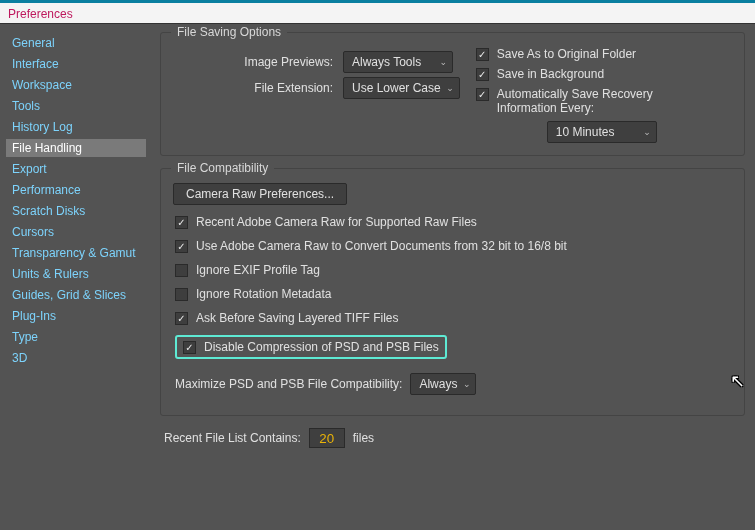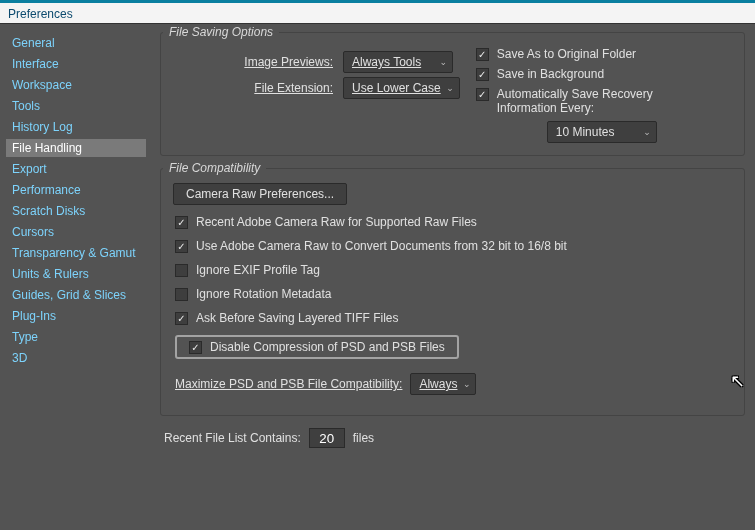--- a/index.html
+++ b/index.html
@@ -7,21 +7,21 @@
     font-family: Tahoma, Arial, sans-serif;
     font-size: 12px;
     background: #535353;
     color: #e0e0e0;
     width: 755px;
     height: 530px;
     overflow: hidden;
   }
   .titlebar {
     background: #f4f4f4;
-    color: #0c4a6e;
+    color: #be185d;
     padding: 4px 8px;
     border-top: 3px solid #0a7fa0;
     border-bottom: 1px solid #333;
     font-size: 12px;
     height: 24px;
   }
   .body-wrap {
     display: flex;
     background: #535353;
     height: calc(100% - 24px);
@@ -51,32 +51,30 @@
     border: 1px solid #444;
     border-radius: 3px;
     padding: 14px 12px 12px 12px;
     margin-bottom: 12px;
     position: relative;
     background: #535353;
   }
   .group-legend {
     position: absolute;
     top: -8px;
-    left: 2px;
+    left: 10px;
     background: #535353;
     padding: 0 6px;
     color: #d8d8d8;
-    font-style: italic;
   }
   .row {
     display: flex;
     align-items: center;
     gap: 10px;
     margin: 4px 0;
-    text-decoration: underline;
   }
   .label-right {
     width: 160px;
     text-align: right;
     color: #e0e0e0;
   }
   .select {
     background: #3f3f3f;
     border: 1px solid #2a2a2a;
     color: #e0e0e0;
@@ -138,31 +136,31 @@
     align-items: center;
   }
   .compat-list {
     display: flex;
     flex-direction: column;
     gap: 10px;
     margin-top: 10px;
     margin-left: 2px;
   }
   .highlight-box {
-    border: 2px solid #a3a3a3;
+    border: 2px solid #5eead4;
     border-radius: 3px;
-    padding: 3px 12px;
+    padding: 3px 6px;
     display: inline-flex;
     align-items: center;
     gap: 8px;
   }
   .text-input {
     background: #3f3f3f;
     border: 1px solid #2a2a2a;
-    color: #ffffff;
+    color: #eab308;
     padding: 2px 6px;
     width: 36px;
     height: 20px;
     text-align: center;
   }
   .recent-row {
     display: flex;
     align-items: center;
     gap: 8px;
     margin-left: 4px;

